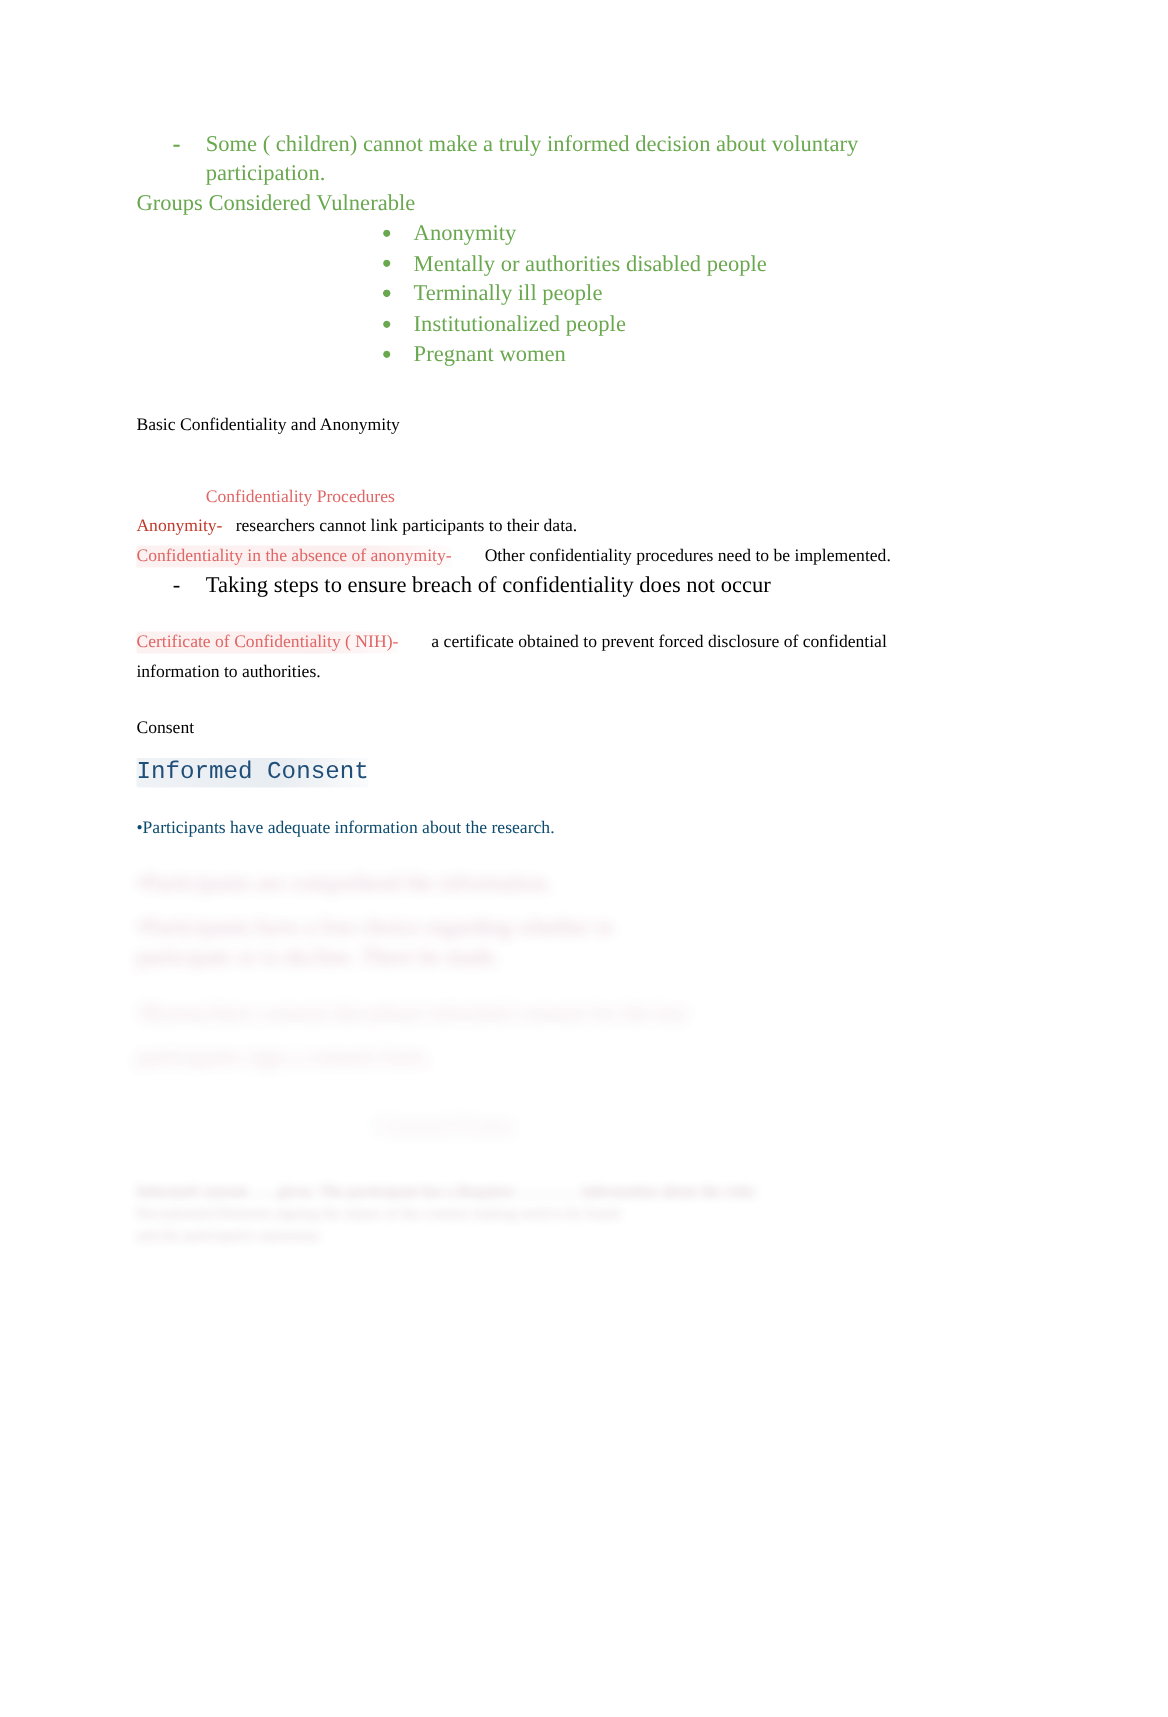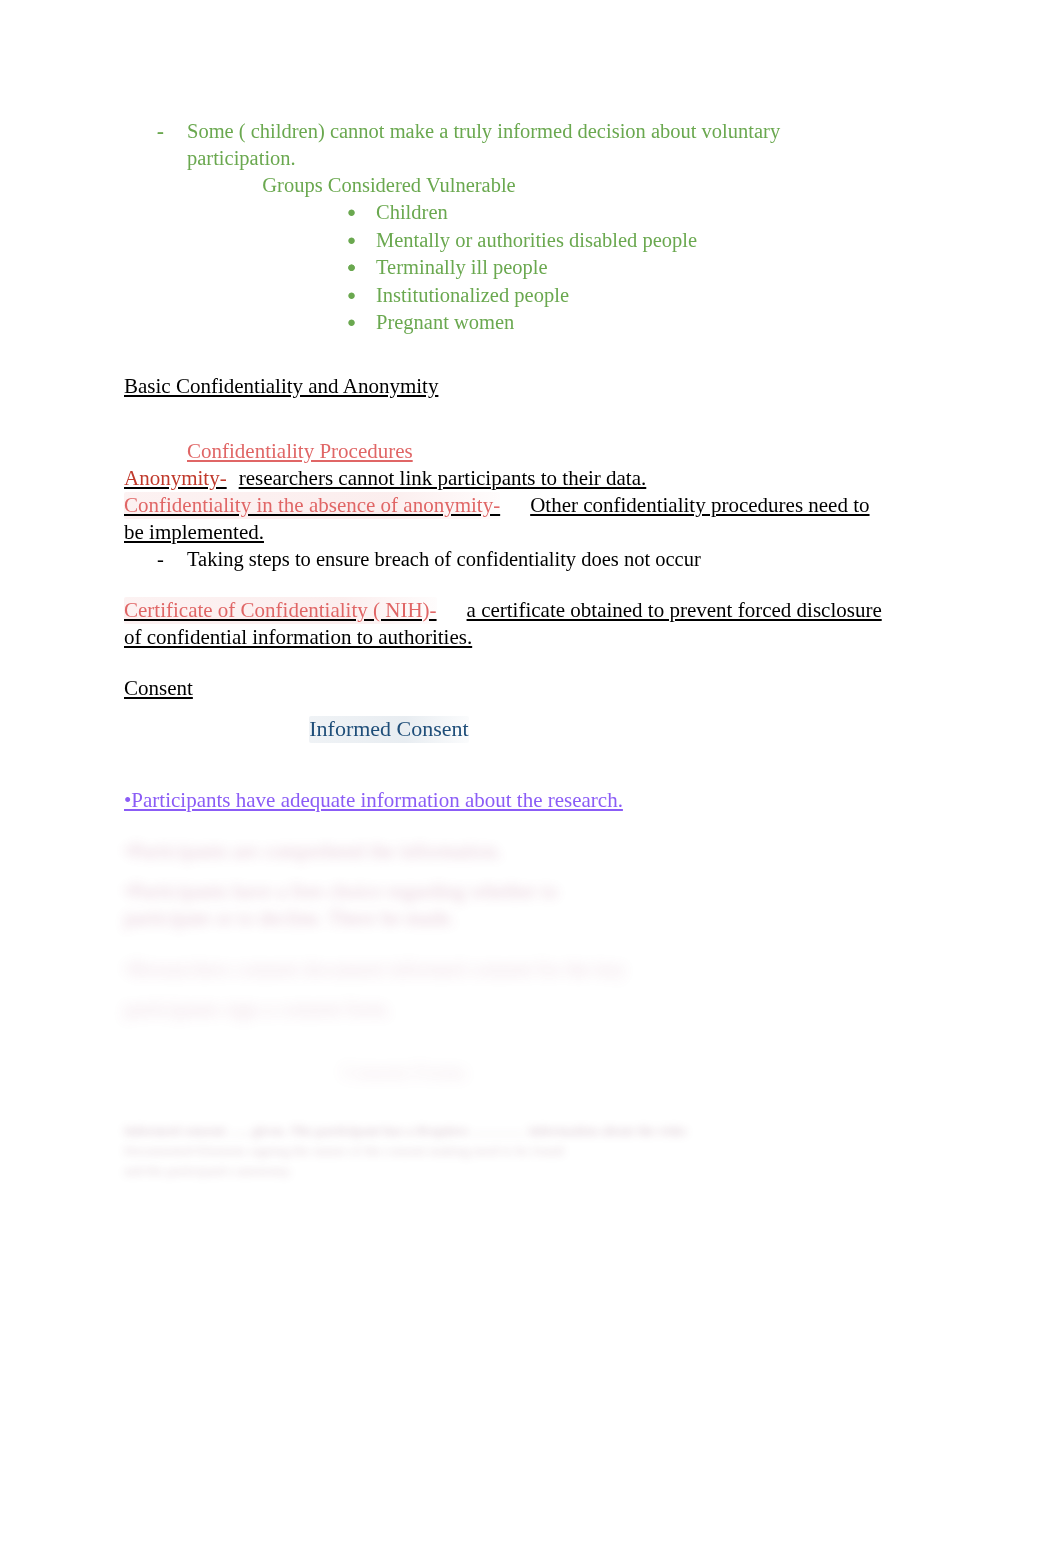--- a/index.html
+++ b/index.html
@@ -21,47 +21,45 @@
   }
   .doc {
     position: absolute;
     left: 124px;
     top: 118px;
     width: 760px;
   }
 
   
   .line {
-    font-size: 21px;
-    line-height: 27px;
-    text-decoration: underline;
+    font-size: 16px;
+    line-height: 27px;
   }
   .green { color: #6aa84f; }
   .red-strong { color: #c0392b; text-align: center; }
   .salmon { color: #e06666; margin-top: 38px; }
-  .magenta { color: #8b5cf6; margin-top: 20px; }
+  .magenta { color: #0c4a6e; }
   .blue { color: #1f4e79; }
   .black { color: #000000; }
 
   
   .dash-item {
     position: relative;
     padding-left: 63px;
     font-size: 20.5px;
     line-height: 27px;
   }
   .dash-item .dash {
     position: absolute;
     left: 33px;
     top: 0;
   }
 
   
   .center-head {
-    text-align: center;
     font-size: 20.5px;
     line-height: 27px;
     padding-right: 230px;
   }
 
   
   .disc-list {
     margin: 0;
     padding: 0;
     list-style: none;
@@ -95,20 +93,21 @@
     border-radius: 2px;
     padding: 1px 0 2px 0;
   }
   .hl-blue {
     background: linear-gradient(to right,
         rgba(31,78,121,0.07),
         rgba(31,78,121,0.10) 60%,
         rgba(31,78,121,0.02));
     border-radius: 2px;
     padding: 0 0 2px 0;
+    font-family: Liberation Mono, monospace;
   }
 
   .gap-after-run { display: inline-block; width: 30px; }
   .gap-after-run-sm { display: inline-block; width: 12px; }
 
   
   .blurred {
     color: #a64d79;
     font-size: 20.5px;
     line-height: 27px;
@@ -159,21 +158,21 @@
     <div class="dash-item green">
       <span class="dash">-</span>
       <span>Some ( children) cannot make a truly informed decision about voluntary participation.</span>
     </div>
 
     <div class="center-head green">Groups Considered Vulnerable</div>
 
     <ul class="disc-list">
       <li class="disc-item green">
         <span class="disc">●</span>
-        <span>Children</span>
+        <span>Anonymity</span>
       </li>
       <li class="disc-item green">
         <span class="disc">●</span>
         <span>Mentally or authorities disabled people</span>
       </li>
       <li class="disc-item green">
         <span class="disc">●</span>
       </li>
       <li class="disc-item green">
         <span class="disc">●</span>

